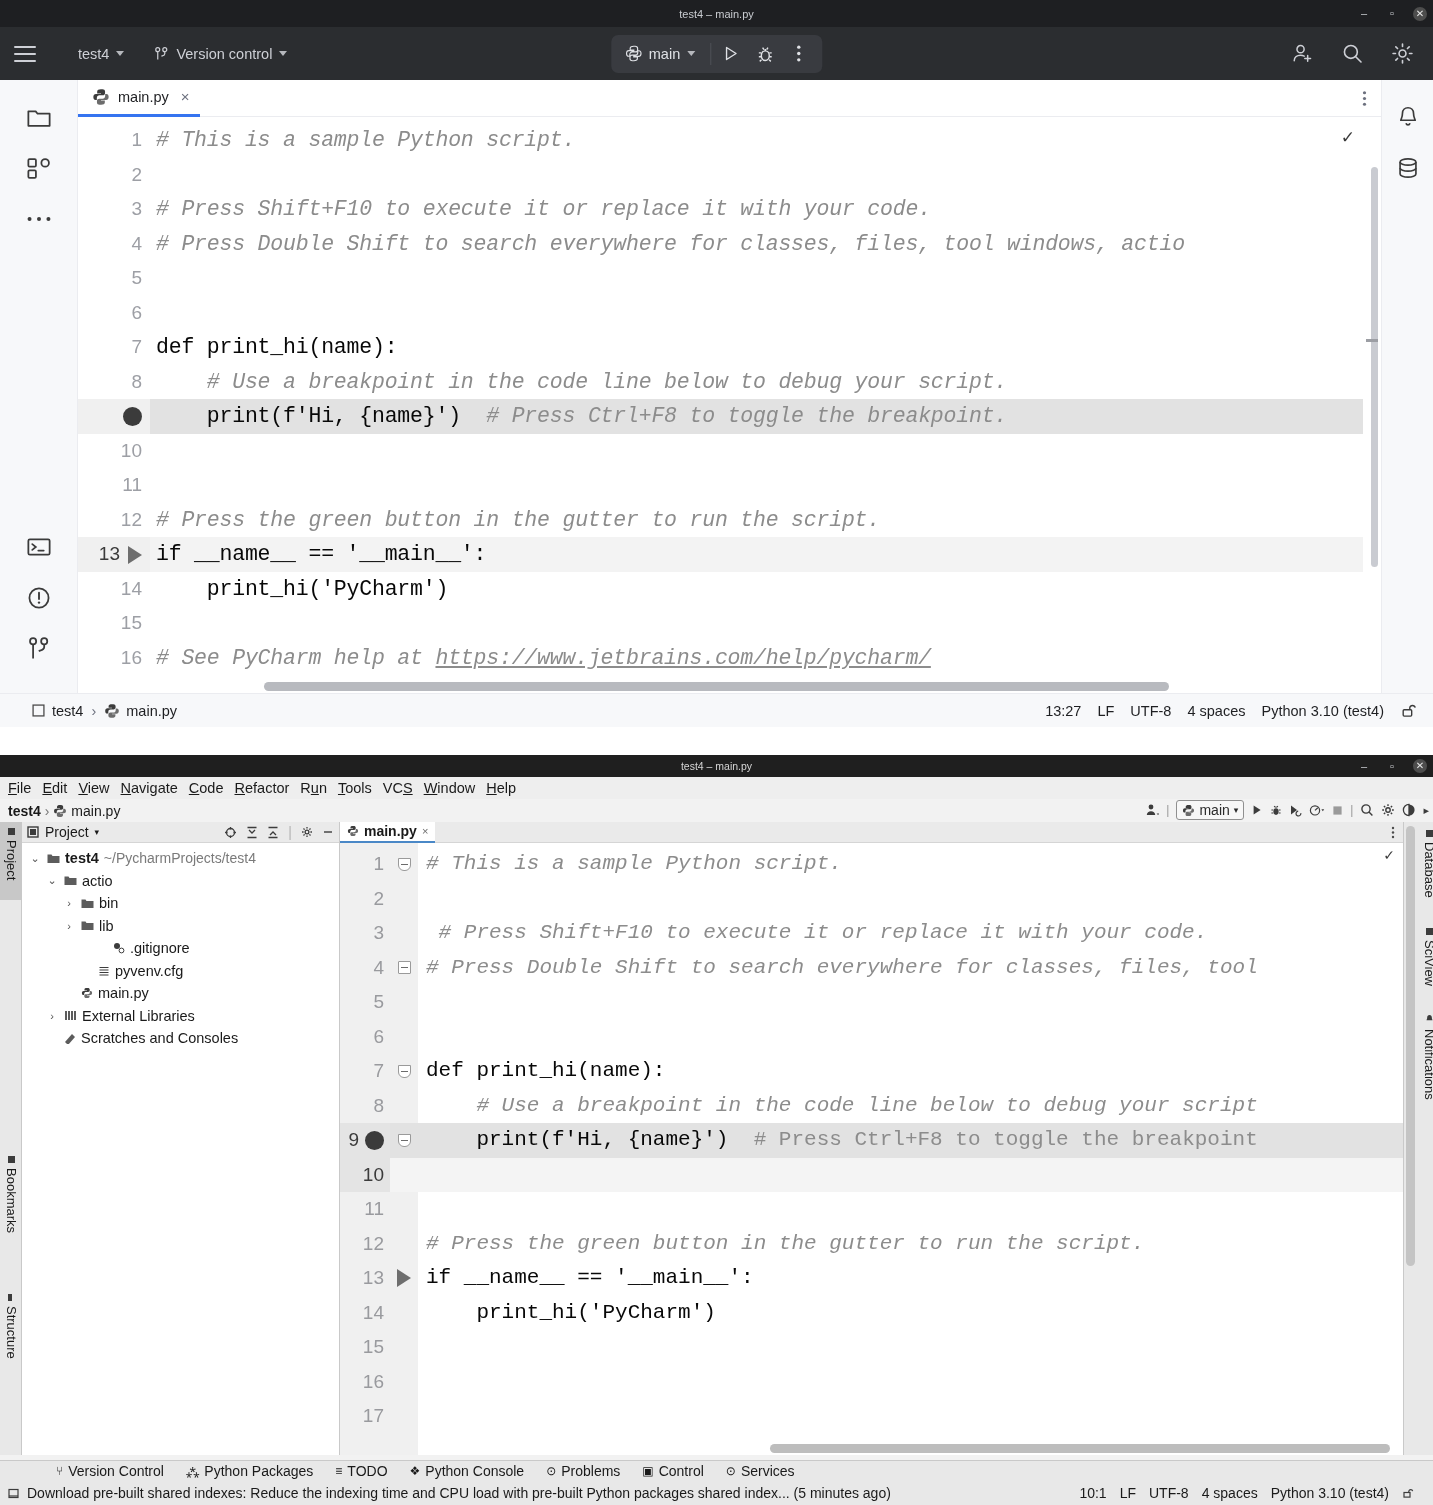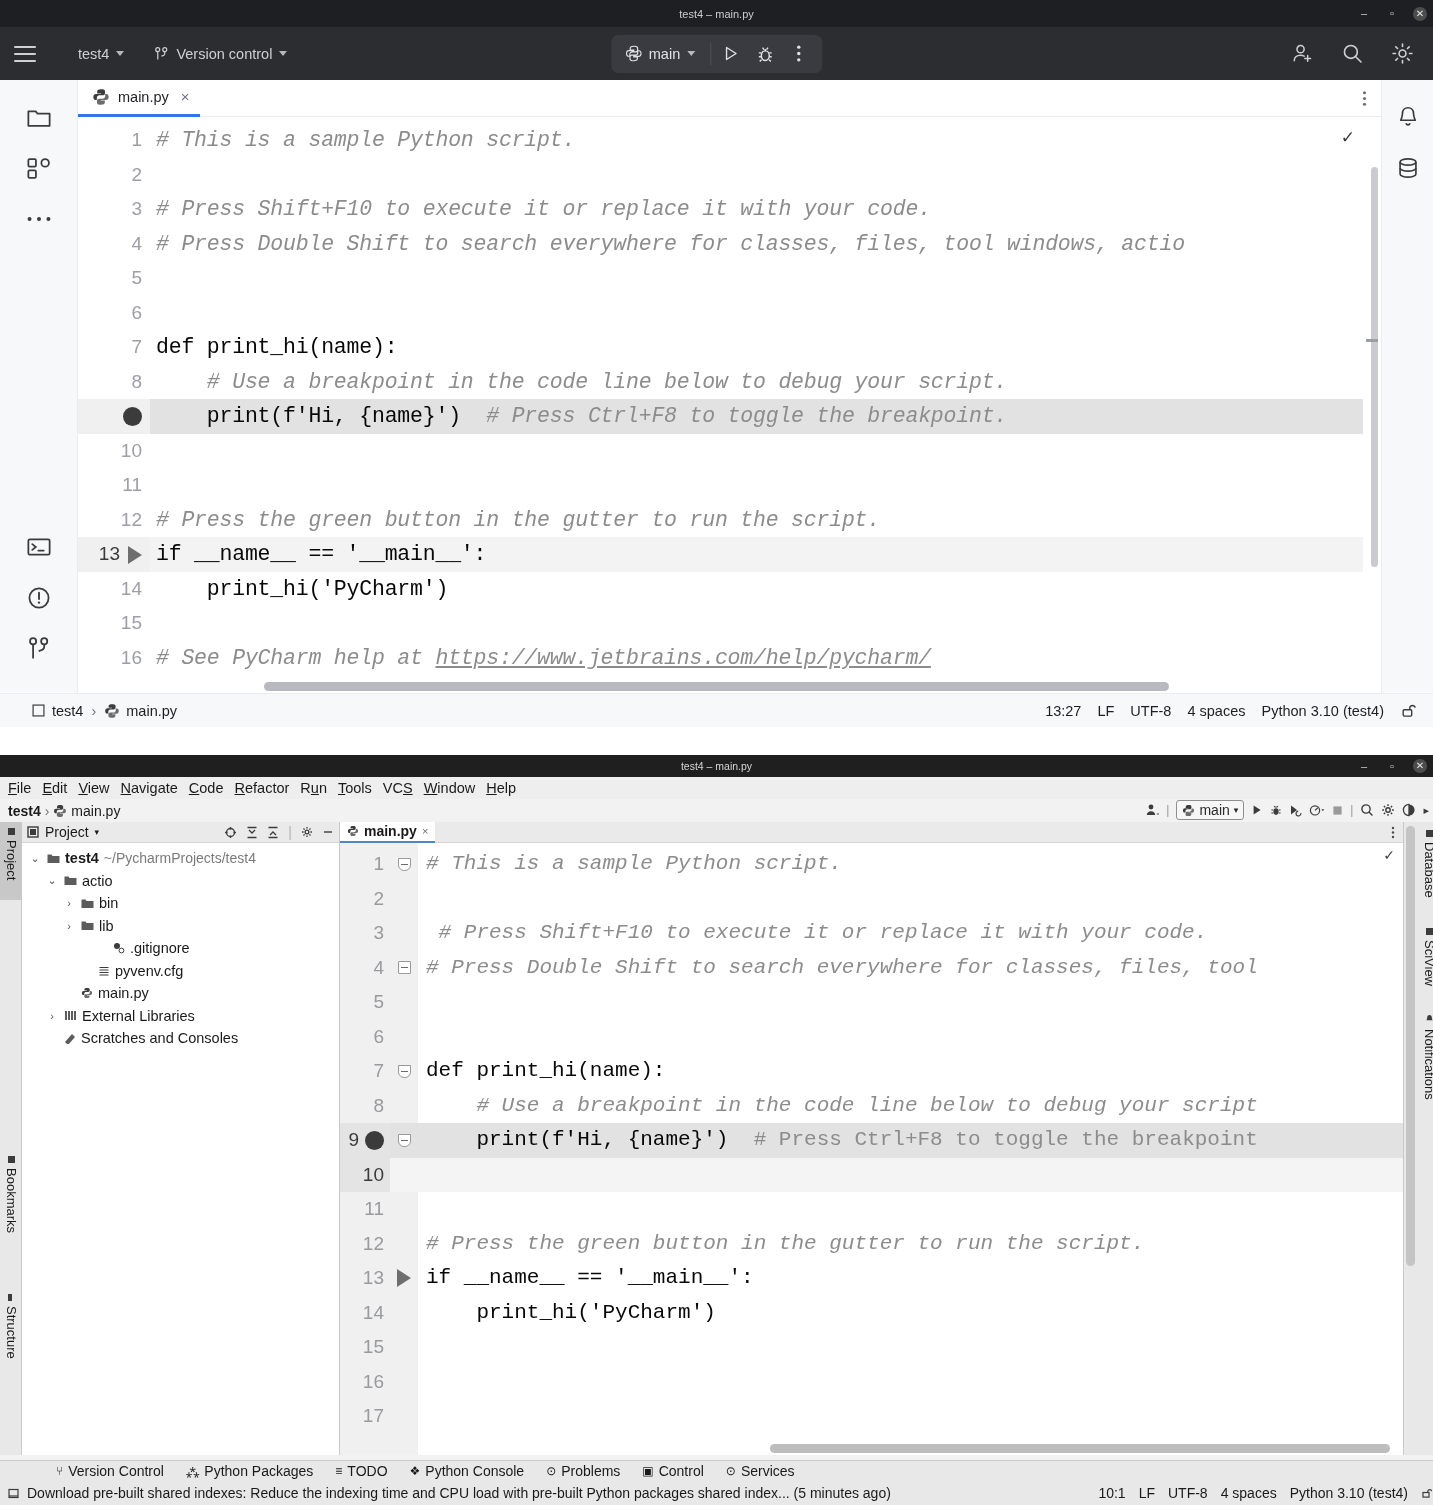--- a/index.html
+++ b/index.html
@@ -151,21 +151,21 @@
 
   .old-right { width: 30px; background:#e8e8e8; border-left:1px solid #c9c9c9; position:relative; }
   .oldscroll { position:absolute; left:2px; top:4px; width:9px; background:#c4c4c4; border-radius:5px; }
 
   .old-bottom-tabs { position:absolute; left:0; bottom: 24px; width:1433px; height: 21px;
     background:#e8e8e8; border-top:1px solid #c9c9c9; display:flex; align-items:center; padding-left: 56px; gap: 22px;
     font-size: 14px; color:#1a1a1a; }
   .btab { display:flex; align-items:center; gap:5px; }
 
   .old-status { position:absolute; left:0; bottom:0; width:1433px; height: 24px; background:#e8e8e8;
-    display:flex; align-items:center; padding: 0 0 0 8px; font-size:14px; color:#1a1a1a; gap:8px; }
+    display:flex; align-items:center; padding: 0 19px 0 8px; font-size:14px; color:#1a1a1a; gap:8px; }
   .old-status .right { margin-left:auto; display:flex; align-items:center; gap: 13px; }
 
   .hscroll-old { position:absolute; bottom:2px; height:9px; background:#bdbdbd; border-radius:5px; }
 
   svg { display:block; }
 </style>
 </head>
 <body>
 
 <div id="win-new">

